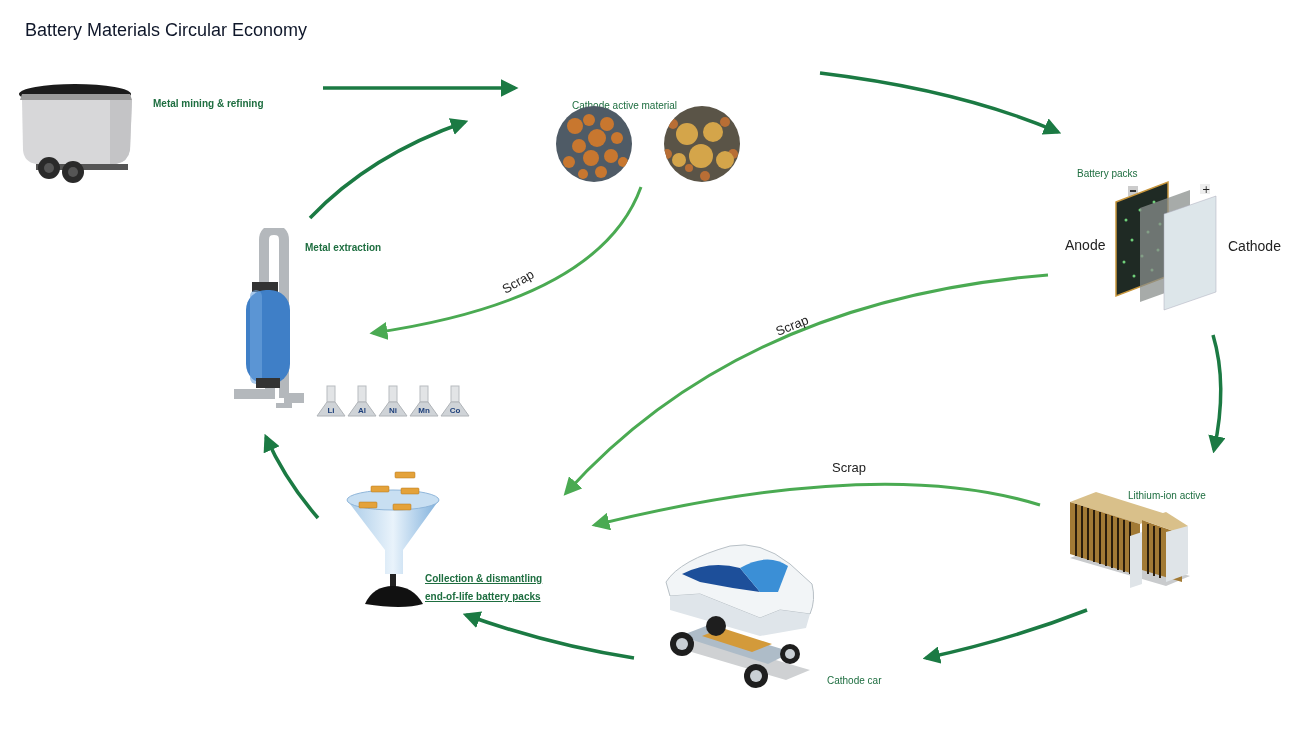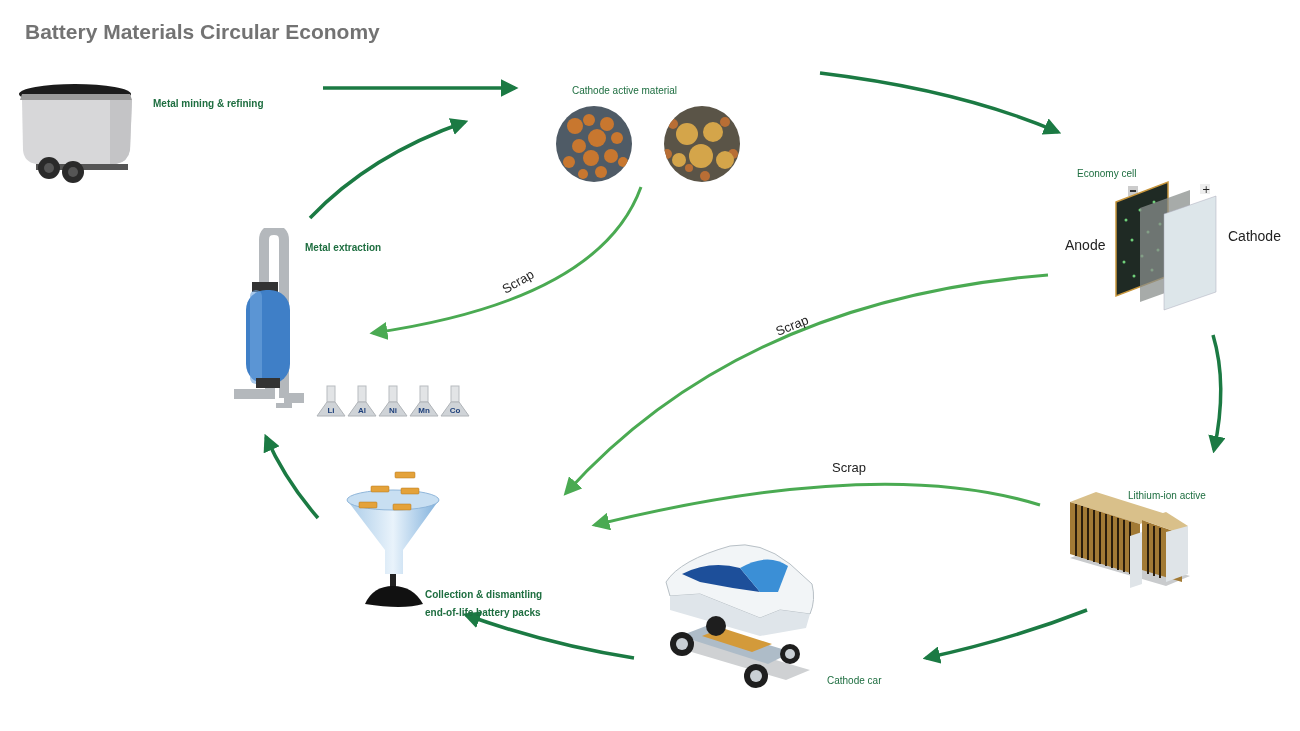--- a/index.html
+++ b/index.html
@@ -1,19 +1,19 @@
 <!DOCTYPE html>
 <html><head>
 <meta charset="utf-8">
 <style>
   html, body { margin: 0; padding: 0; background: #ffffff; }
   body { width: 1300px; height: 731px; position: relative; overflow: hidden;
          font-family: "Liberation Sans", sans-serif; }
   .abs { position: absolute; }
-  .title { left: 25px; top: 20px; font-size: 21px; font-weight: bold; color: #737373; white-space: nowrap; }
+  .title { left: 25px; top: 20px; font-size: 18px; font-weight: normal; color: #0f172a; white-space: nowrap; }
   .lbl { font-size: 10px; color: #1e6e40; white-space: nowrap; margin-top: 22px; }
   .lbl-b { font-weight: bold; }
   .lbl-dark { color: #222; font-size: 14px; }
   .scrap { font-size: 13px; color: #222; white-space: nowrap; }
   svg.layer { position: absolute; left: 0; top: 0; }
 </style>
 </head>
 <body>
 
 <svg class="layer" width="1300" height="731">
@@ -49,21 +49,21 @@
     <path d="M92,20 L114,20 L112,70 Q110,82 98,84 L92,84 z" fill="#c4c4c6"></path>
     <rect x="18" y="84" width="92" height="6" fill="#555"></rect>
     <circle cx="31" cy="88" r="11" fill="#2a2a2a"></circle>
       <circle cx="31" cy="88" r="5" fill="#555"></circle>
     <circle cx="55" cy="92" r="11" fill="#2a2a2a"></circle>
       <circle cx="55" cy="92" r="5" fill="#555"></circle>
   </svg>
 </div>
 <div class="abs lbl lbl-b" style="left:153px;top:76px;">Metal mining &amp; refining</div>
 
-<div class="abs lbl" style="left:572px;top:63px;text-align:right;">Cathode active material</div>
+<div class="abs lbl" style="left:572px;top:78px;text-align:right;">Cathode active material</div>
 <div class="abs" style="left:555px;top:104px;">
   <svg width="190" height="80" viewBox="0 0 190 80">
     <defs>
       <clipPath id="c1">
           <circle cx="39" cy="40" r="38"></circle>
         </clipPath>
       <clipPath id="c2">
           <circle cx="147" cy="40" r="38"></circle>
         </clipPath>
     </defs>
@@ -96,23 +96,23 @@
           <circle cx="132" cy="30" r="11"></circle>
           <circle cx="158" cy="28" r="10"></circle>
           <circle cx="146" cy="52" r="12"></circle>
           <circle cx="170" cy="56" r="9"></circle>
           <circle cx="124" cy="56" r="7"></circle>
         </g>
     </g>
   </svg>
 </div>
 
-<div class="abs lbl" style="left:1077px;top:146px;">Economy cell</div>
+<div class="abs lbl" style="left:1077px;top:146px;">Battery packs</div>
 <div class="abs lbl-dark" style="left:1065px;top:237px;">Anode</div>
-<div class="abs lbl-dark" style="left:1228px;top:228px;">Cathode</div>
+<div class="abs lbl-dark" style="left:1228px;top:238px;">Cathode</div>
 <div class="abs" style="left:1112px;top:180px;">
   <svg width="110" height="132" viewBox="0 0 110 132">
     <rect x="16" y="6" width="10" height="10" fill="#ccc"></rect>
       <rect x="18" y="10" width="6" height="2" fill="#333"></rect>
     <path d="M4,22 L56,2 L56,96 L4,116 z" fill="#1f2a24" stroke="#c8963c" stroke-width="1.5"></path>
     <g fill="#6fd07a">
         <circle cx="14" cy="40" r="1.5"></circle>
         <circle cx="28" cy="30" r="1.5"></circle>
         <circle cx="42" cy="22" r="1.5"></circle>
         <circle cx="20" cy="60" r="1.5"></circle>
@@ -198,21 +198,21 @@
       <rect x="52" y="2" width="20" height="6" rx="1"></rect>
         <rect x="28" y="16" width="18" height="6" rx="1"></rect>
         <rect x="58" y="18" width="18" height="6" rx="1"></rect>
         <rect x="16" y="32" width="18" height="6" rx="1"></rect>
         <rect x="50" y="34" width="18" height="6" rx="1"></rect>
     </g>
     <rect x="47" y="104" width="6" height="14" fill="#222"></rect>
     <path d="M22,134 Q30,116 50,116 Q70,116 80,134 Q60,140 22,134 z" fill="#111"></path>
   </svg>
 </div>
-<div class="abs lbl lbl-b" style="left:425px;top:564px;line-height:18px;">
+<div class="abs lbl lbl-b" style="left:425px;top:548px;line-height:18px;text-decoration:underline;">
   <div>Collection &amp; dismantling</div>
   <div>end-of-life battery packs</div>
 </div>
 
 <div class="abs lbl lbl-b" style="left:305px;top:220px;">Metal extraction</div>
 <div class="abs" style="left:234px;top:228px;">
   <svg width="80" height="185" viewBox="0 0 80 185">
     <path d="M30,62 L30,12 Q30,2 40,2 Q50,2 50,12 L50,170" stroke="#b4b8bc" stroke-width="10" fill="none"></path>
     <path d="M50,170 L70,170" stroke="#b4b8bc" stroke-width="10"></path>
     <rect x="42" y="175" width="16" height="5" fill="#b4b8bc"></rect>

